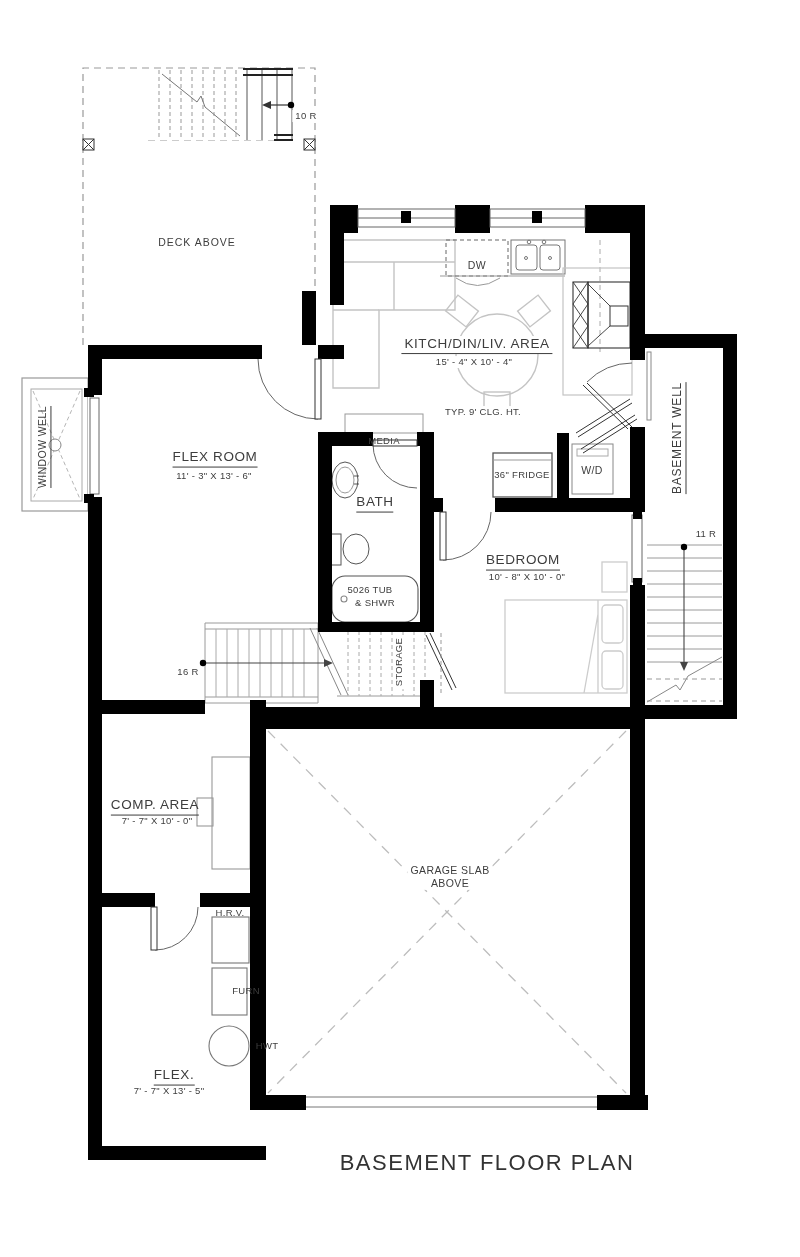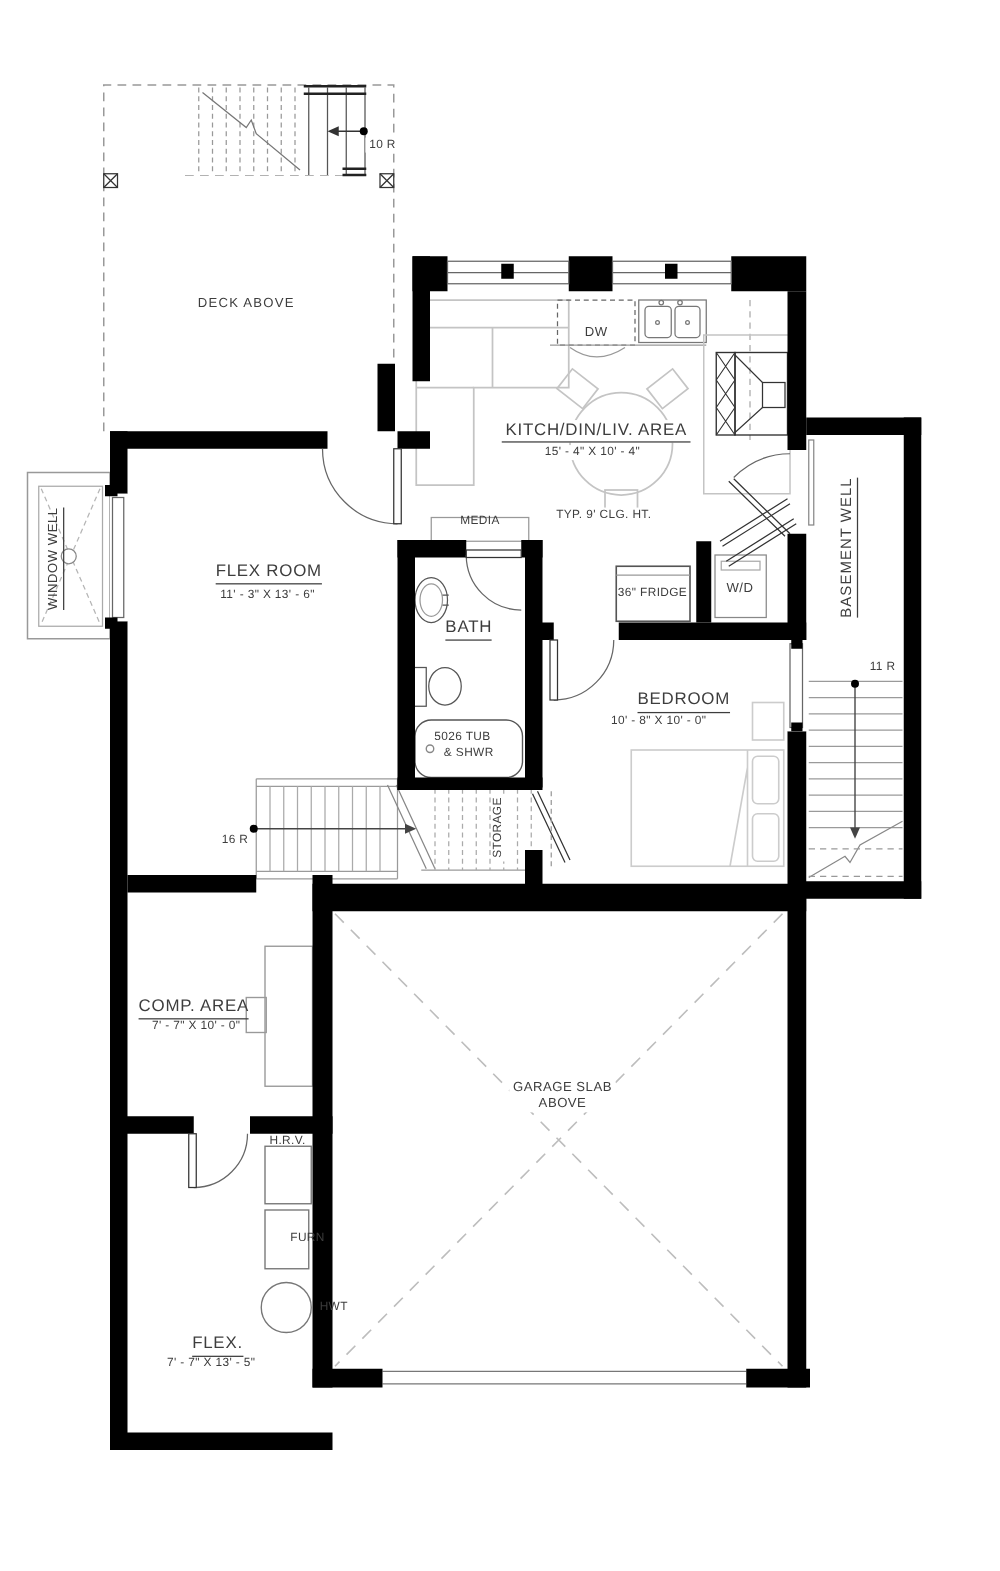--- a/index.html
+++ b/index.html
@@ -252,29 +252,29 @@
   <div class="lbl t13 halo u" style="left:477px;top:345px;">KITCH/DIN/LIV. AREA</div>
   <div class="lbl t10 halo" style="left:474px;top:362px;">15' - 4" X 10' - 4"</div>
   <div class="lbl t10 halo" style="left:483px;top:412px;">TYP. 9' CLG. HT.</div>
   <div class="lbl t11" style="left:477px;top:266px;">DW</div>
   <div class="lbl t10" style="left:522px;top:475px;">36" FRIDGE</div>
 
   <div class="lbl t13 u" style="left:215px;top:458px;">FLEX ROOM</div>
   <div class="lbl t10" style="left:214px;top:476px;">11' - 3" X 13' - 6"</div>
 
   <div class="lbl t11 rot u" style="left:44px;top:447px;">WINDOW WELL</div>
-  <div class="lbl t10" style="left:384px;top:417px;">MEDIA</div>
+  <div class="lbl t10" style="left:384px;top:441px;">MEDIA</div>
 
   <div class="lbl t13 u" style="left:375px;top:503px;">BATH</div>
   <div class="lbl t10" style="left:370px;top:590px;">5026 TUB</div>
   <div class="lbl t10" style="left:375px;top:603px;">&amp; SHWR</div>
 
   <div class="lbl t11" style="left:592px;top:471px;">W/D</div>
 
-  <div class="lbl t13 u" style="left:523px;top:561px;margin-left:24px;">BEDROOM</div>
+  <div class="lbl t13 u" style="left:523px;top:561px;">BEDROOM</div>
   <div class="lbl t10" style="left:527px;top:577px;">10' - 8" X 10' - 0"</div>
 
   <div class="lbl t12 rot u" style="left:678px;top:438px;">BASEMENT WELL</div>
   <div class="lbl t10 halo" style="left:706px;top:534px;">11 R</div>
 
   <div class="lbl t10" style="left:188px;top:672px;">16 R</div>
   <div class="lbl t10 rot halo" style="left:399px;top:662px;">STORAGE</div>
 
   <div class="lbl t13 u" style="left:155px;top:806px;">COMP. AREA</div>
   <div class="lbl t10" style="left:157px;top:821px;">7' - 7" X 10' - 0"</div>
@@ -283,14 +283,15 @@
     <div>GARAGE SLAB</div>
     <div>ABOVE</div>
   </div>
 
   <div class="lbl t10" style="left:230px;top:913px;">H.R.V.</div>
   <div class="lbl t10" style="left:246px;top:991px;">FURN</div>
   <div class="lbl t10" style="left:229px;top:1046px;margin-left:38px;">HWT</div>
   <div class="lbl t13 u" style="left:174px;top:1076px;">FLEX.</div>
   <div class="lbl t10" style="left:169px;top:1091px;">7' - 7" X 13' - 5"</div>
 
+  <div class="lbl title" style="left:487px;top:1163px;">BASEMENT FLOOR PLAN</div>
 
 </div>
 
 </body></html>

